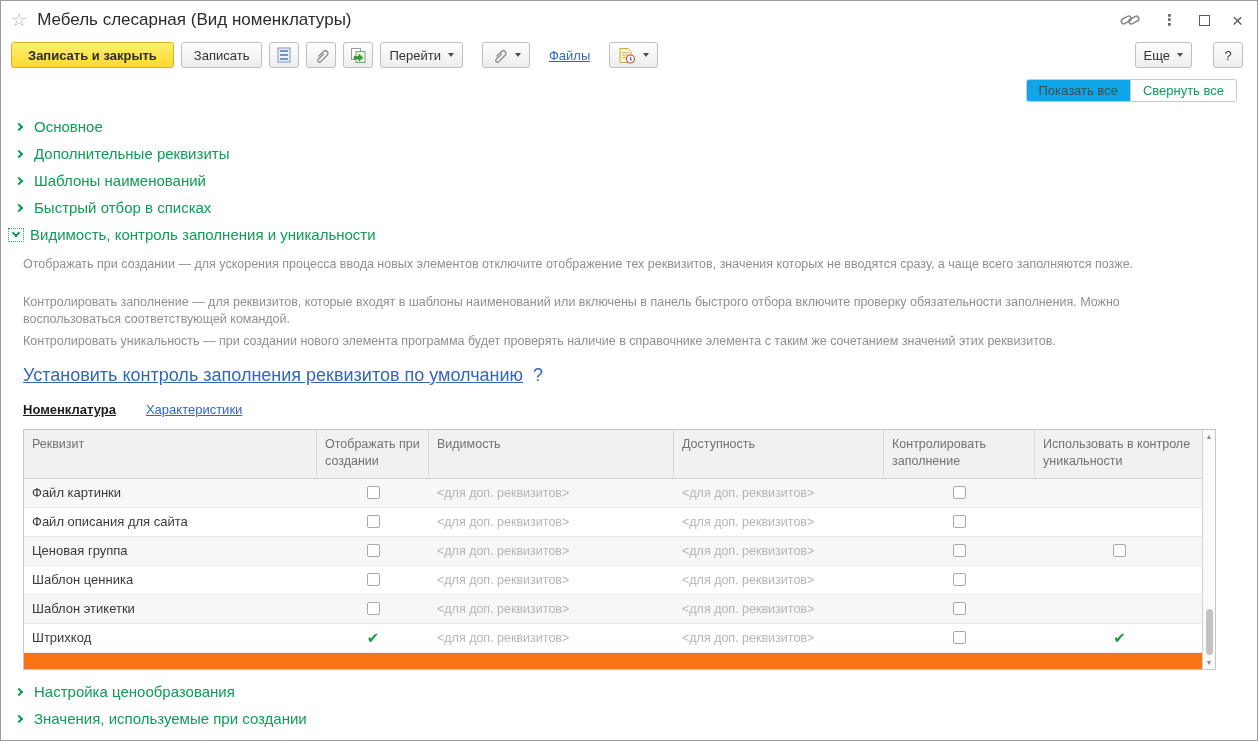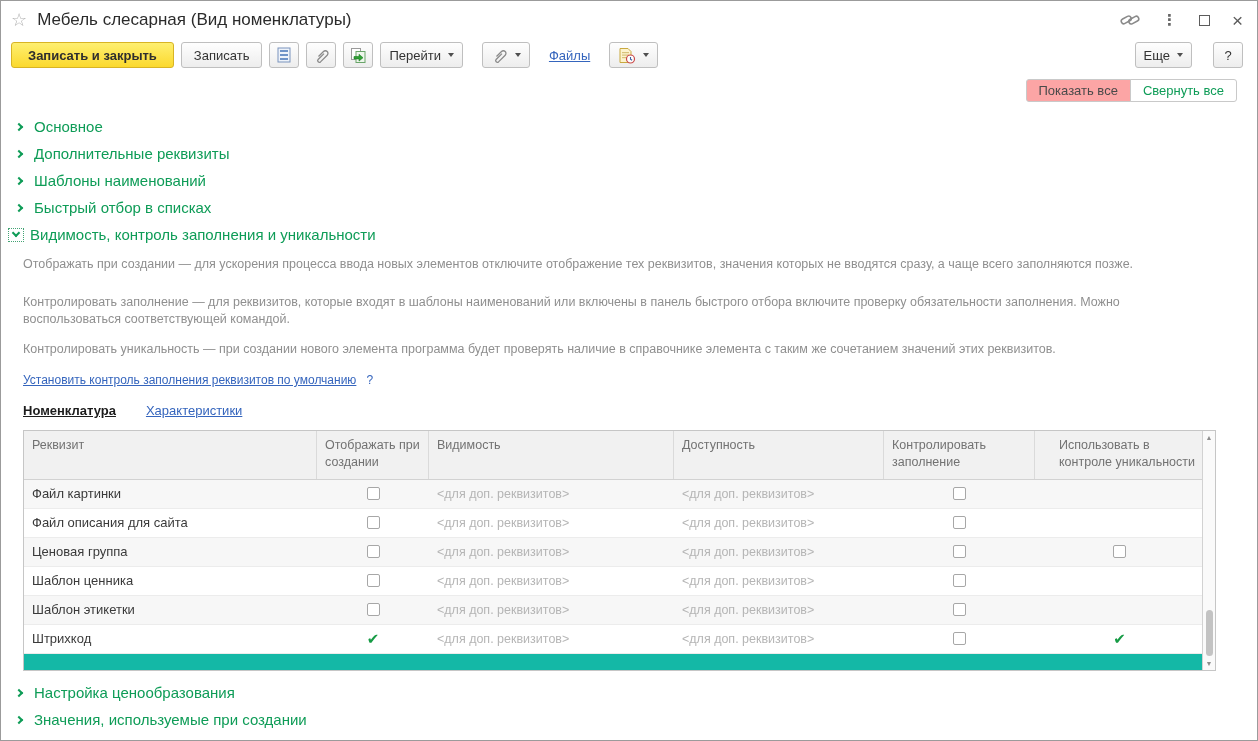--- a/index.html
+++ b/index.html
@@ -34,48 +34,48 @@
   .caret { width:0; height:0; border-top:4px solid #4f4f4f; border-left:3.5px solid transparent; border-right:3.5px solid transparent; display:inline-block; }
   .blue-link { color:#3565bd; text-decoration:underline; cursor:pointer; }
   .grp-gap { margin-left:12px; }
   .tb-actions-right { margin-left:auto; display:flex; gap:21px; }
   
   .view-row { display:flex; justify-content:flex-end; padding:11px 20px 0 0; }
   .seg-btn {
     height:23px; display:inline-flex; align-items:center; padding:0 12px;
     border:1px solid #c9c9c9; font-size:13px; cursor:default;
   }
-  .seg-left { background:#fca5a5; color:#4a4a4a; border-radius:3px 0 0 3px; }
+  .seg-left { background:#0ea5e9; color:#4a4a4a; border-radius:3px 0 0 3px; }
   .seg-right { background:#fff; color:#0e9c57; border-radius:0 3px 3px 0; margin-left:-1px; }
   
   .sections { margin-top:11px; }
   .section-row { display:flex; align-items:center; height:27px; padding-left:15px; cursor:default; }
   .chev { display:inline-block; width:6px; height:6px; border-right:2px solid #0e9c57; border-bottom:2px solid #0e9c57; }
   .chev-right { transform:rotate(-45deg); margin-right:12px; }
   .chev-down { transform:rotate(45deg); }
   .focus-box { display:inline-flex; align-items:center; justify-content:center; width:16px; height:14px; border:1px dotted #43a374; margin-right:6px; margin-left:-4px; padding-bottom:3px; }
   .section-label { color:#0e9c57; font-size:15px; }
   
   .content { padding:2px 22px 0 22px; }
   .para { color:#8f8f8f; font-size:12.5px; line-height:1.4; margin:0; }
   .p1 { margin-top:6px; }
   .p2 { margin-top:20px; max-width:1180px; }
-  .p3 { margin-top:12px; }
-  .link-row { margin-top:15px; display:flex; align-items:center; gap:10px; font-size:12px; }
+  .p3 { margin-top:4px; }
+  .link-row { margin-top:15px; display:flex; align-items:center; gap:10px; font-size:18px; }
   .tabs { margin-top:16px; display:flex; gap:30px; font-size:13px; }
   .tab-active { color:#1c1c1c; font-weight:bold; text-decoration:underline; cursor:pointer; }
   
-  .table-wrap { width:1193px; margin-top:12px; height:241px; border:1px solid #c6c6c6; display:flex; background:#14b8a6; }
+  .table-wrap { width:1193px; margin-top:12px; height:241px; border:1px solid #c6c6c6; display:flex; background:#f97316; }
   .table-main { flex:1; display:flex; flex-direction:column; overflow:hidden; }
   .t-header {
     display:grid; grid-template-columns:293px 112px 245px 210px 151px 169px;
     background:#f1f1f1; border-bottom:1px solid #d2d2d2; color:#727272; font-size:12.5px;
   }
   .hcell { padding:6px 8px 8px 8px; border-right:1px solid #dadada; line-height:1.35; }
-  .hcell:last-child { border-right:none;margin-left:16px; }
+  .hcell:last-child { border-right:none; }
   .t-row {
     display:grid; grid-template-columns:293px 112px 245px 210px 151px 169px;
     height:29px; align-items:center; border-bottom:1px solid #ececec; background:#fff;
   }
   .t-row.odd { background:#f7f7f7; }
   .cell-name { padding-left:8px; color:#3a3a3a; font-size:13px; }
   .cell-center { display:flex; justify-content:center; align-items:center; }
   .cell-text { padding-left:8px; color:#b5b5b5; font-size:12.5px; }
   .checkbox { width:13px; height:13px; border:1px solid #a7a7a7; border-radius:2px; background:#fff; display:inline-block; }
   .checkmark { color:#169b45; font-size:15px; font-weight:bold; line-height:1; }

